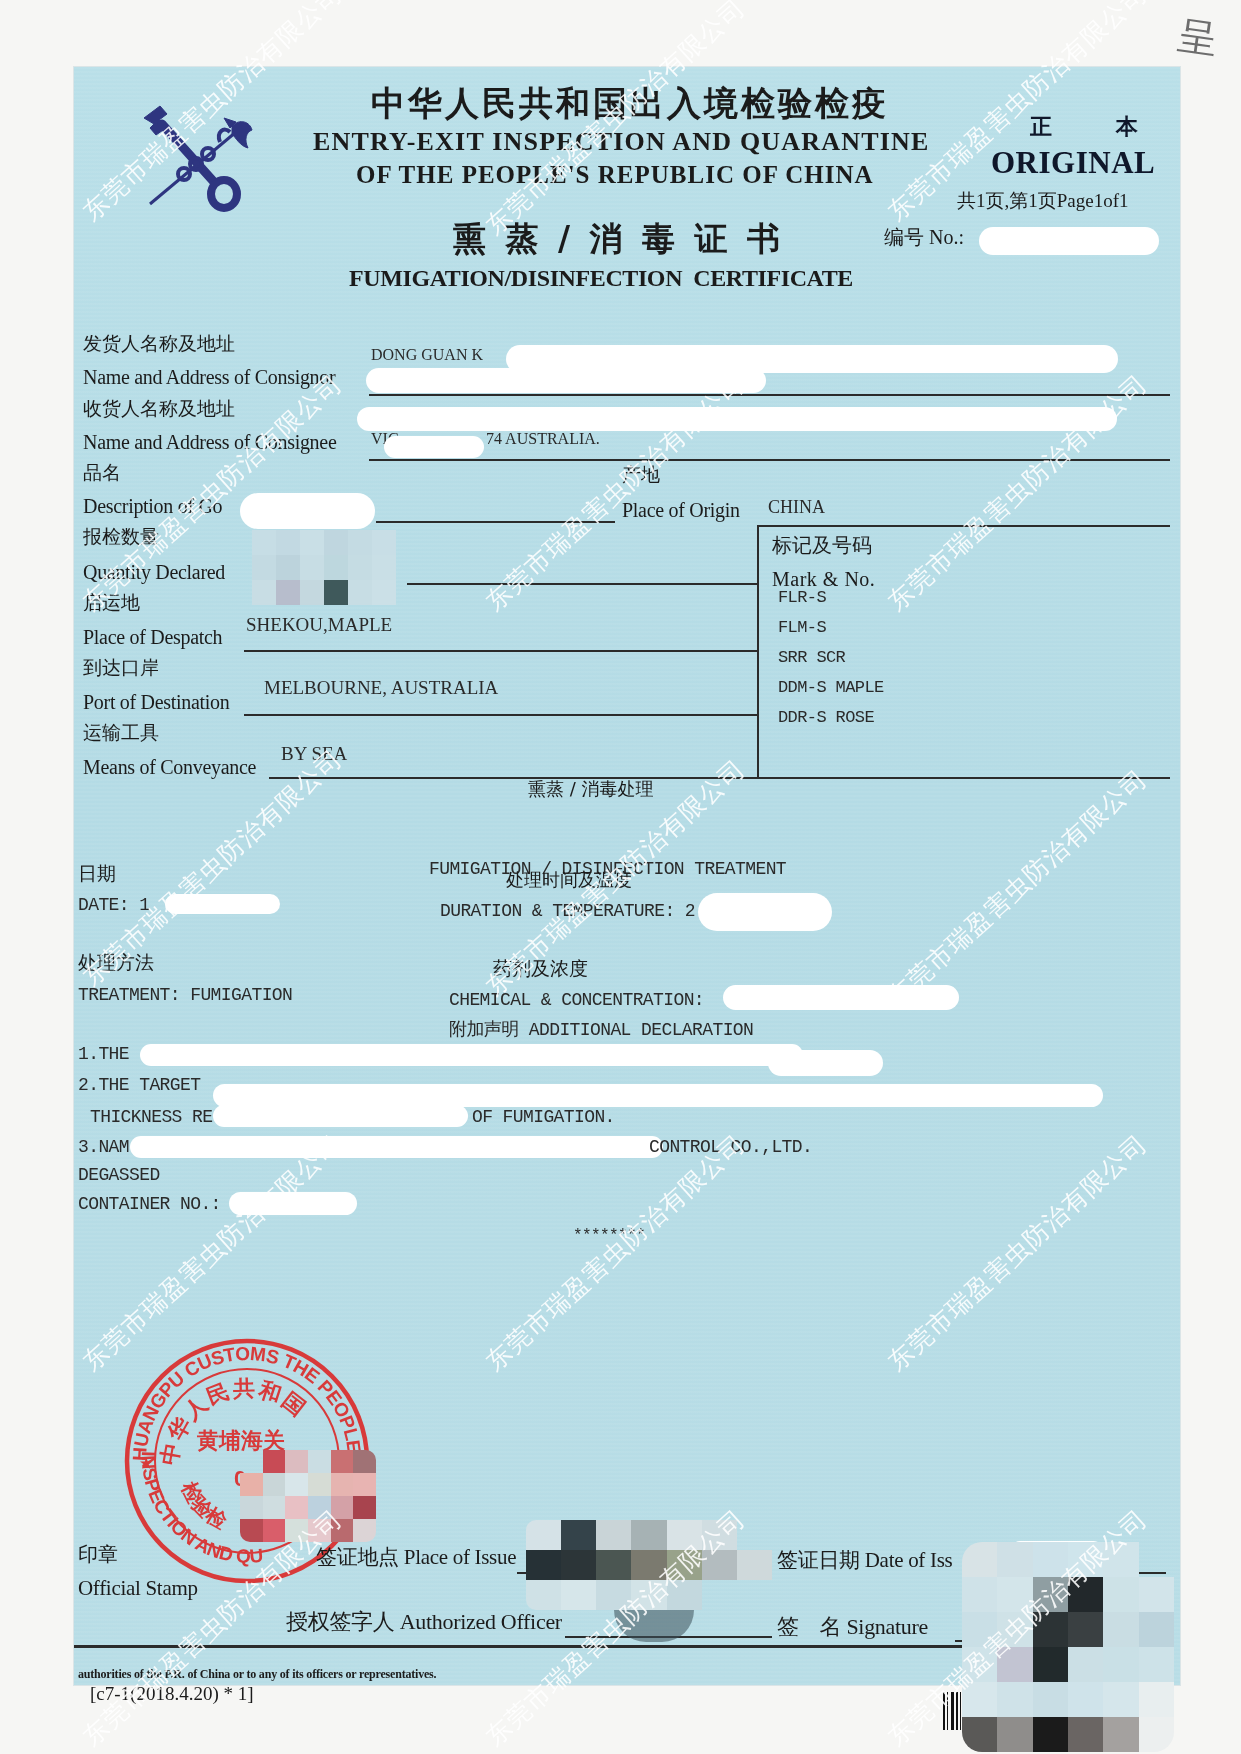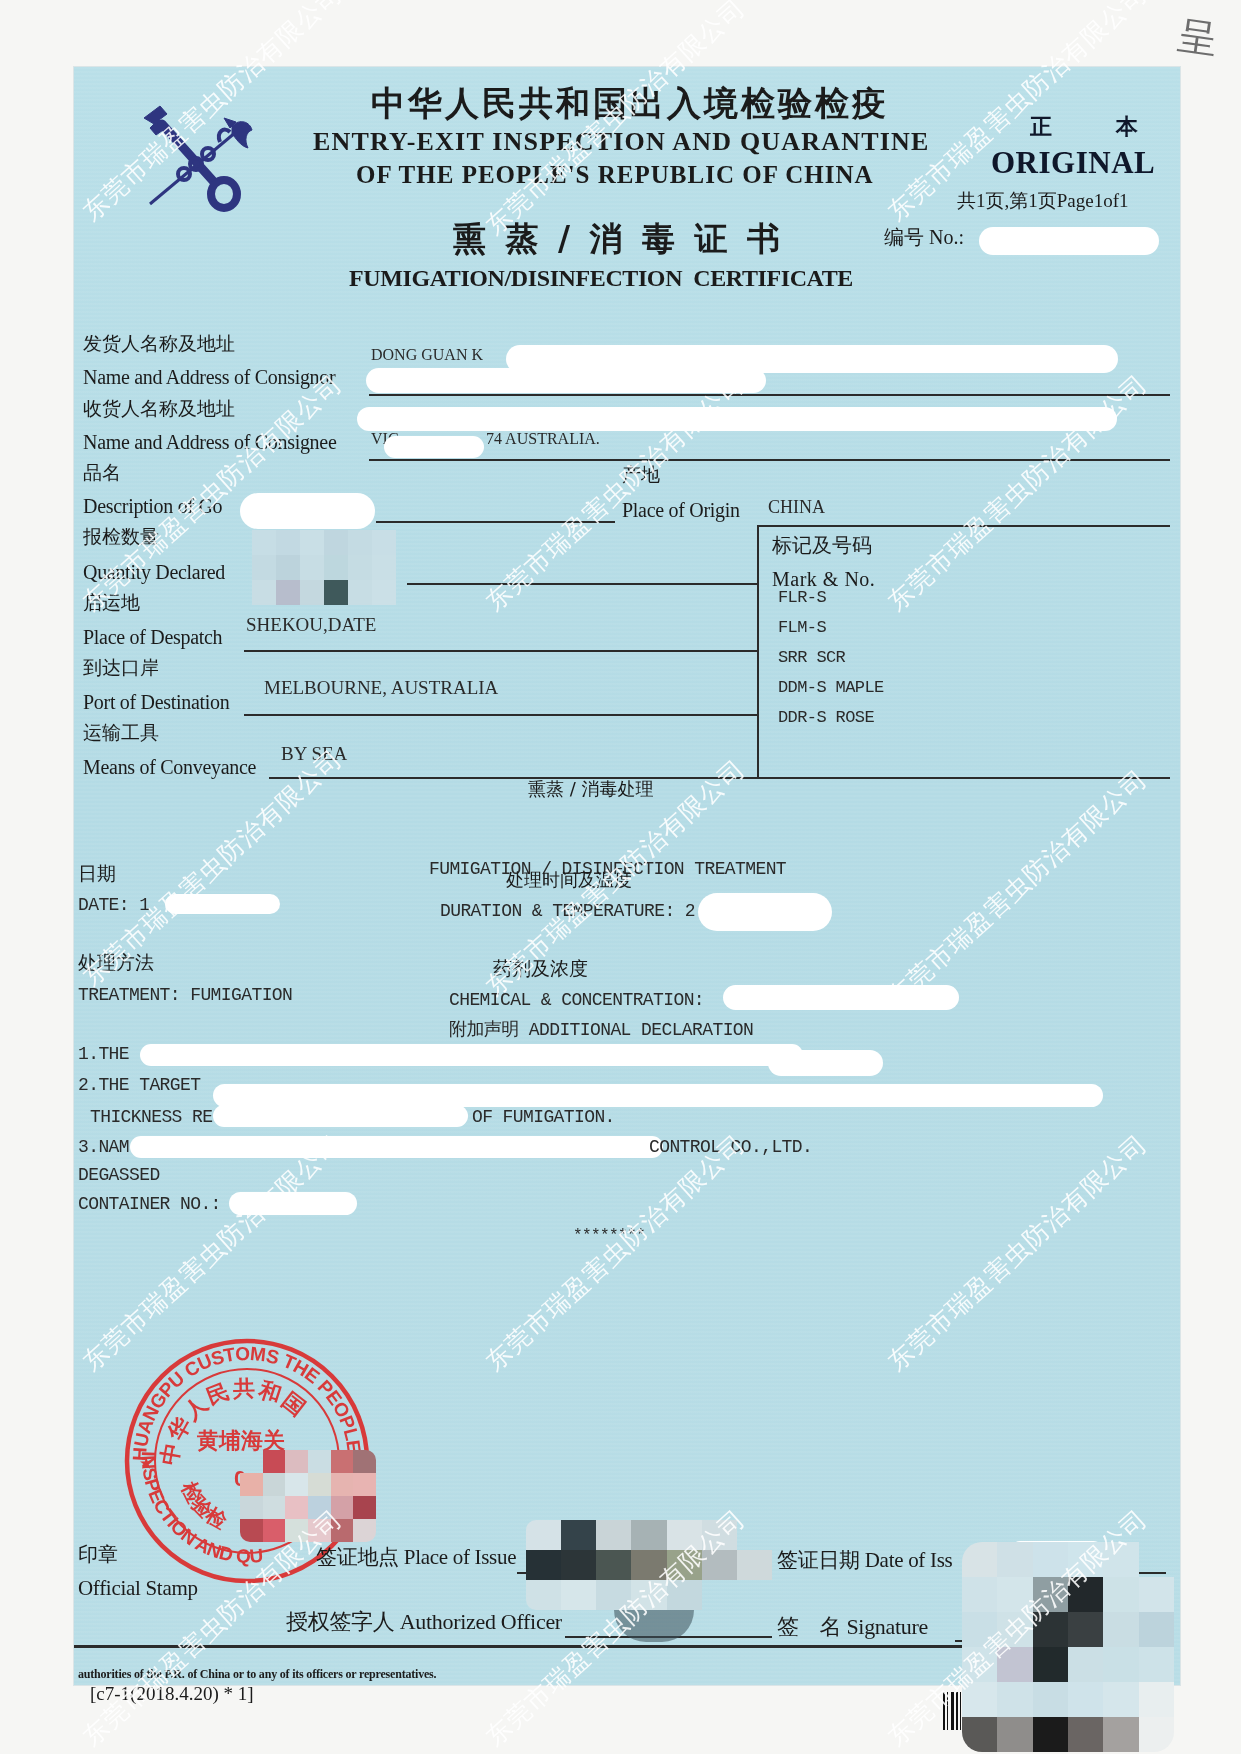--- a/index.html
+++ b/index.html
@@ -115,21 +115,21 @@
     <div style="background:#c8dde4"></div>
       <div style="background:#b7bdcc"></div>
       <div style="background:#c4d8df"></div>
       <div style="background:#3f595b"></div>
       <div style="background:#c7dde4"></div>
       <div style="background:#cbe0e7"></div>
   </div>
   <div class="rule" style="left:407px;top:583px;width:350px;"></div>
 
   <div class="t lbl-cn" style="left:83px;top:593px;">启运地</div>
-  <div class="t val" style="left:246px;top:615px;font-size:19px;">SHEKOU,DATE</div>
+  <div class="t val" style="left:246px;top:615px;font-size:19px;">SHEKOU,MAPLE</div>
   <div class="t lbl-en" style="left:83px;top:627px;">Place of Despatch</div>
   <div class="rule" style="left:244px;top:650px;width:513px;"></div>
 
   <div class="t lbl-cn" style="left:83px;top:658px;">到达口岸</div>
   <div class="t val" style="left:264px;top:678px;font-size:19px;">MELBOURNE, AUSTRALIA</div>
   <div class="t lbl-en" style="left:83px;top:692px;">Port of Destination</div>
   <div class="rule" style="left:244px;top:714px;width:513px;"></div>
 
   <div class="t lbl-cn" style="left:83px;top:723px;">运输工具</div>
   <div class="t val" style="left:281px;top:744px;font-size:19px;">BY SEA</div>

